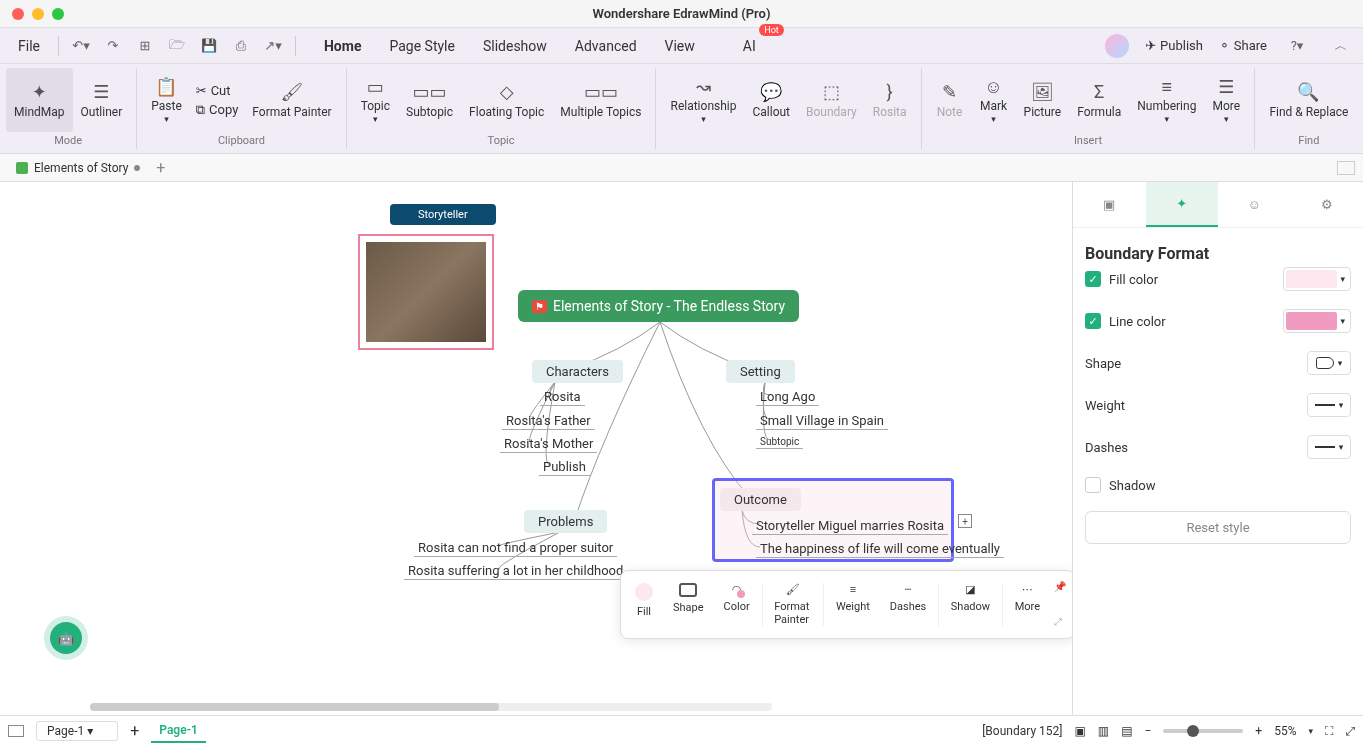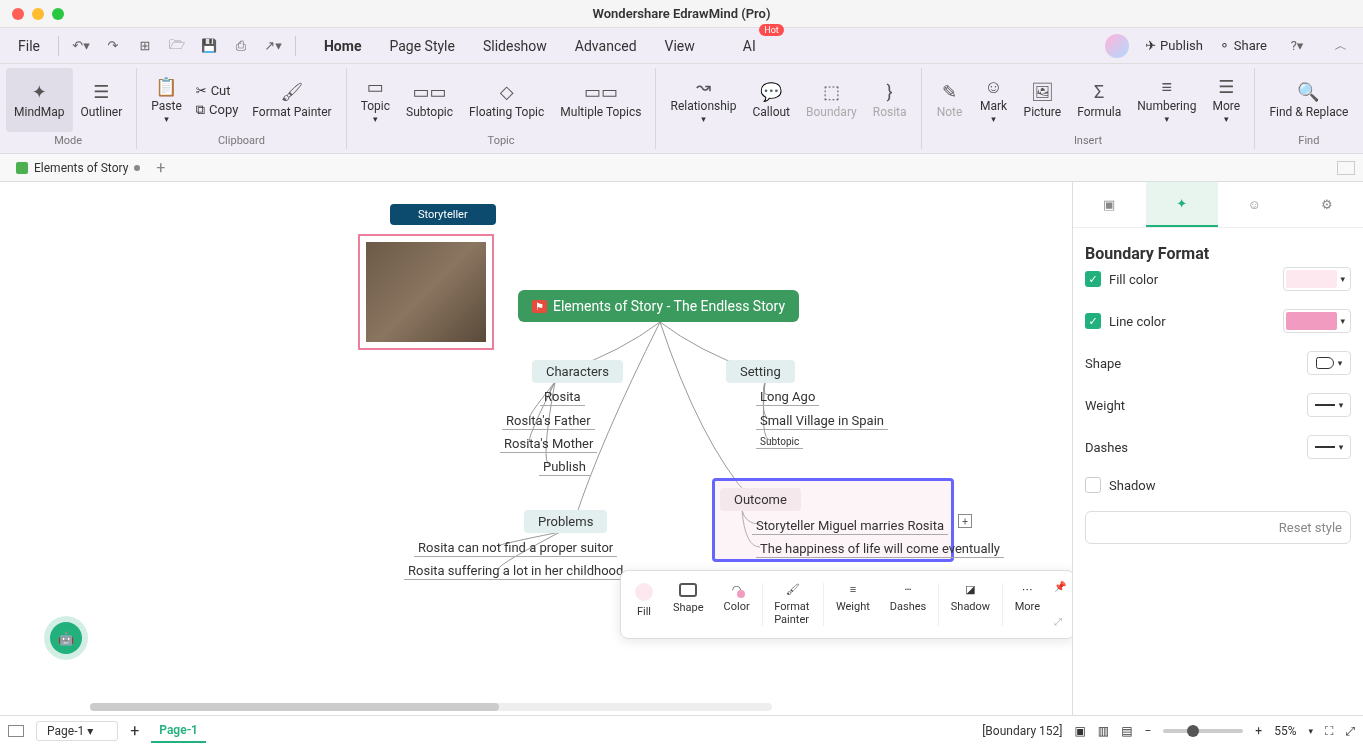--- a/index.html
+++ b/index.html
@@ -40,21 +40,21 @@
 .ptab{flex:1;display:flex;align-items:center;justify-content:center;cursor:pointer;color:#888}
 .ptab.active{background:#e8f5ef;color:#22b07d;border-bottom:2px solid #22b07d}
 .panel-body{padding:16px 12px}
 .panel-title{font-size:16px;font-weight:700;margin-bottom:4px}
 .prow{display:flex;align-items:center;justify-content:space-between;margin-bottom:18px;font-size:13px}
 .chk{width:16px;height:16px;background:#22b07d;border-radius:3px;display:inline-flex;align-items:center;justify-content:center;color:#fff;font-size:11px;margin-right:8px}
 .chk.empty{background:#fff;border:1px solid #ccc}
 .color-pick{width:68px;height:24px;border:1px solid #ddd;border-radius:4px;display:flex;align-items:center;padding:2px}
 .color-sw{flex:1;height:100%;border-radius:2px}
 .shape-pick,.line-pick{width:44px;height:24px;border:1px solid #ddd;border-radius:4px;display:flex;align-items:center;justify-content:center;gap:4px}
-.reset-btn{width:100%;padding:8px;border:1px solid #ddd;border-radius:6px;background:#fff;text-align:right;color:#888;cursor:pointer}
+.reset-btn{width:100%;padding:8px;border:1px solid #ddd;border-radius:6px;background:#fff;text-align:center;color:#888;cursor:pointer}
 .statusbar{position:absolute;bottom:0;left:0;right:0;height:30px;border-top:1px solid #ddd;background:#fff;display:flex;align-items:center;padding:0 8px;font-size:12px;gap:12px}
 .statusbar .sp{margin-left:auto}
 .page-sel{border:1px solid #ddd;padding:2px 24px 2px 10px;border-radius:3px}
 .node{position:absolute;font-size:12px}
 .float-label{background:#0c4a6e;color:#fff;padding:4px 28px;border-radius:4px;font-size:11px}
 .img-node{border:2px solid #ec7f9b;padding:6px;background:#fff}
 .img-ph{width:120px;height:100px;background:linear-gradient(135deg,#6b5a47 0%,#8a7560 50%,#5a4a3a 100%);position:relative}
 .central{background:#3b9b5f;color:#fff;padding:8px 14px;border-radius:6px;font-size:14px;display:flex;align-items:center;gap:6px}
 .central .flag{background:#e74c3c;padding:1px 3px;border-radius:2px;font-size:10px}
 .sub1{background:#e3efef;padding:4px 14px;border-radius:4px;font-size:13px}

